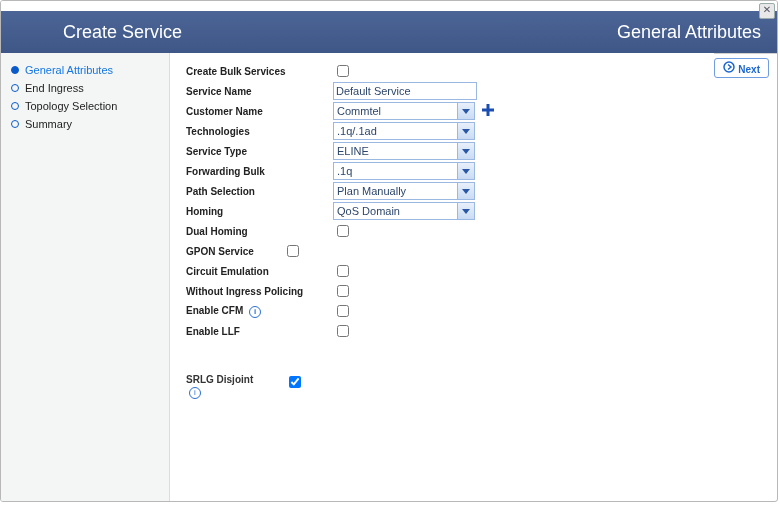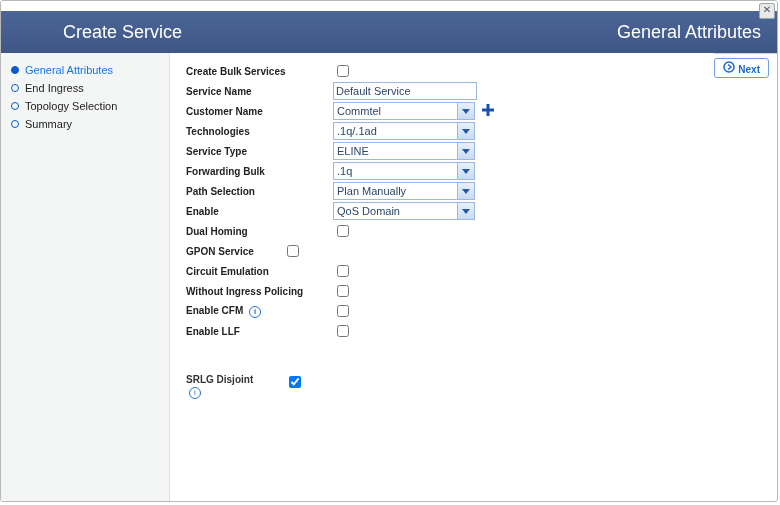--- a/index.html
+++ b/index.html
@@ -338,21 +338,21 @@
             <div class="select">
               <span class="select-text">Plan Manually</span>
               <span class="select-btn">
                   <span class="chev"></span>
                 </span>
             </div>
           </div>
         </div>
 
         <div class="row">
-          <div class="lbl">Enable</div>
+          <div class="lbl">Homing</div>
           <div class="ctrl">
             <div class="select">
               <span class="select-text">QoS Domain</span>
               <span class="select-btn">
                   <span class="chev"></span>
                 </span>
             </div>
           </div>
         </div>
 

